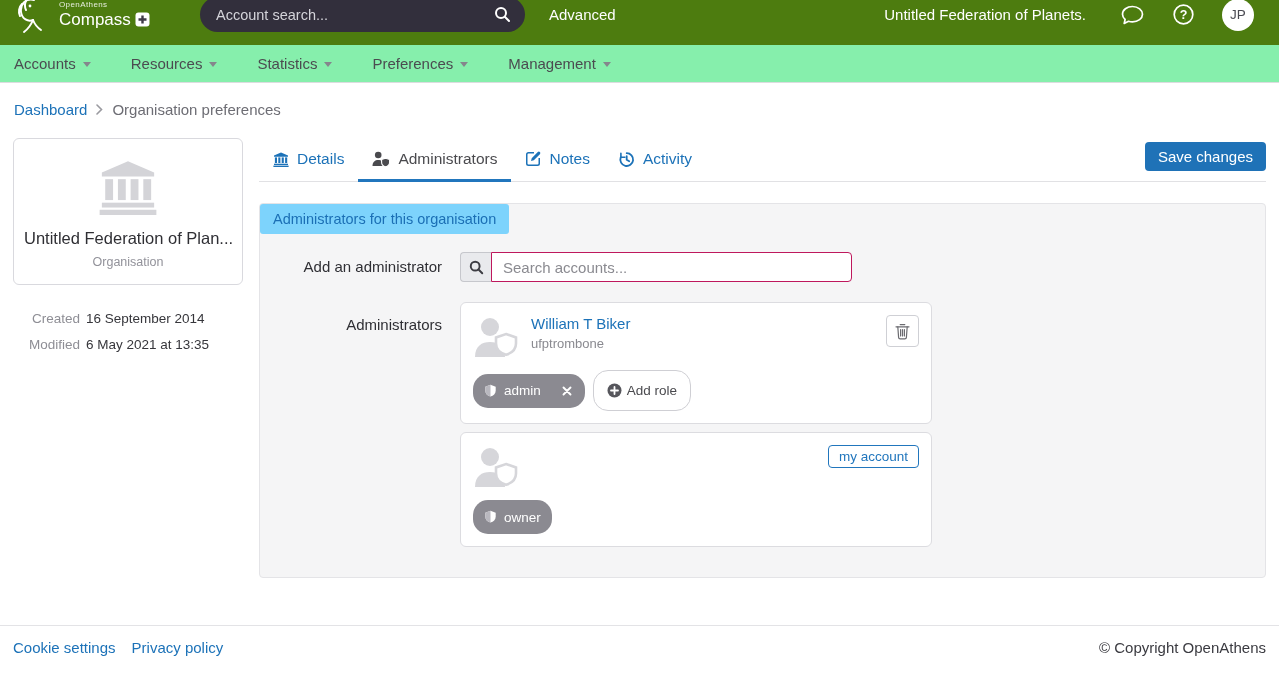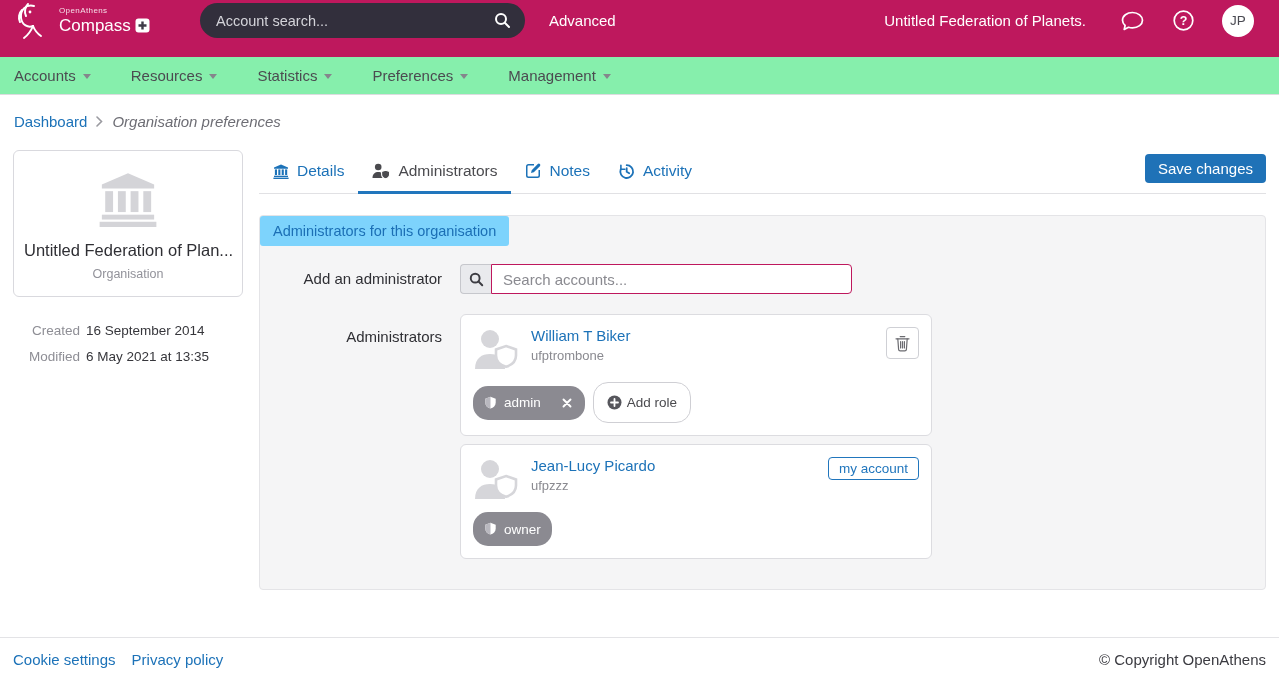--- a/index.html
+++ b/index.html
@@ -2,21 +2,21 @@
 <html><head>
 <meta charset="utf-8">
 <style>
   * { margin:0; padding:0; box-sizing:border-box; }
   html,body { width:1279px; min-height:678px; background:#fff;
     font-family:"Liberation Sans", sans-serif; color:#36363b; }
   a { text-decoration:none; cursor:pointer; }
   button { font-family:inherit; cursor:pointer; }
 
   
-  .topbar { height:57px; background:#be185d; display:flex; align-items:center;
+  .topbar { height:45px; background:#4d7c0f; display:flex; align-items:center;
     padding:0 25px 16px 14px; }
   .logo { display:flex; align-items:center; gap:7px; color:#fff; width:186px; cursor:pointer; }
   .logo-mark { flex:0 0 auto; }
   .logo-text { line-height:1; }
   .logo-top { font-size:8px; letter-spacing:.4px; opacity:.85; display:block; margin-bottom:2px; }
   .logo-bottom { font-size:17px; display:flex; align-items:center; gap:4px; }
   .hsearch { position:relative; width:325px; height:35px; }
   .hsearch input { width:100%; height:100%; background:#322f3c; border:none; border-radius:18px;
     color:#e8e8ec; font-size:14.5px; padding:0 40px 0 16px; outline:none; }
   .hsearch input::placeholder { color:#d4d4da; }
@@ -32,21 +32,21 @@
   .menubar { height:38px; background:#86efac; border-bottom:1px solid #dcdcdf;
     display:flex; align-items:center; padding:0 14px; gap:40px; }
   .menu-item { background:none; border:none; font-size:15px; color:#4b4b50;
     display:flex; align-items:center; gap:7px; }
   .caret { width:0; height:0; border-left:4px solid transparent; border-right:4px solid transparent;
     border-top:5px solid #85858c; display:inline-block; margin-top:2px; }
 
   
   .breadcrumb { margin:18px 14px 0; font-size:15px; display:flex; align-items:center; gap:9px; }
   .breadcrumb a { color:#1c72b8; }
-  .bc-current { color:#6d6d74;font-style:italic; }
+  .bc-current { color:#6d6d74; }
 
   
   .content { display:flex; margin:20px 13px 0; gap:16px; }
   .leftcol { width:230px; flex:0 0 auto; }
   .orgcard { border:1px solid #d9d9de; border-radius:6px; background:#fff;
     padding:20px 10px 15px; text-align:center; }
   .orgcard .bank-big { display:block; margin:0 auto 14px; }
   .orgtitle { font-size:16.5px; color:#2f2f34; white-space:nowrap; overflow:hidden; }
   .orgtype { font-size:12.5px; color:#92929a; margin-top:7px; }
   .meta { margin-top:26px; font-size:13.5px; }
@@ -332,24 +332,20 @@
             </div>
           </div>
 
           <div class="admincard">
             <div class="cardtop">
               <svg class="person-avatar" width="46" height="40" viewBox="0 0 46 40">
                 <circle cx="17" cy="10" r="9" fill="#d6d6da"></circle>
                 <path d="M2 40 c0-11 6.8-15 15-15 s15 4 15 15 z" fill="#d6d6da"></path>
                 <path d="M33 17 l10 3.4 v6.2 c0 6-4.7 9.7-10 11.2 -5.3-1.5-10-5.2-10-11.2 v-6.2 z" fill="#fff" stroke="#d6d6da" stroke-width="2.6"></path>
               </svg>
-              <div class="idblock">
-                <a class="adminname">Jean-Lucy Picardo</a>
-                <div class="adminuser">ufpzzz</div>
-              </div>
               <div class="cardaction">
                 <span class="myaccount">my account</span>
               </div>
             </div>
             <div class="rolesrow">
               <span class="rolepill">
                 <svg width="13" height="14" viewBox="0 0 14 15">
                   <path d="M7 .8 L12.6 2.8 V7.2 c0 3.2-2.4 5.3-5.6 6.3 C3.8 12.5 1.4 10.4 1.4 7.2 V2.8 Z" fill="#fff"></path>
                   <path d="M7 .8 L7 13.5 C3.8 12.5 1.4 10.4 1.4 7.2 V2.8 Z" fill="#b9b8bf"></path>
                 </svg>

